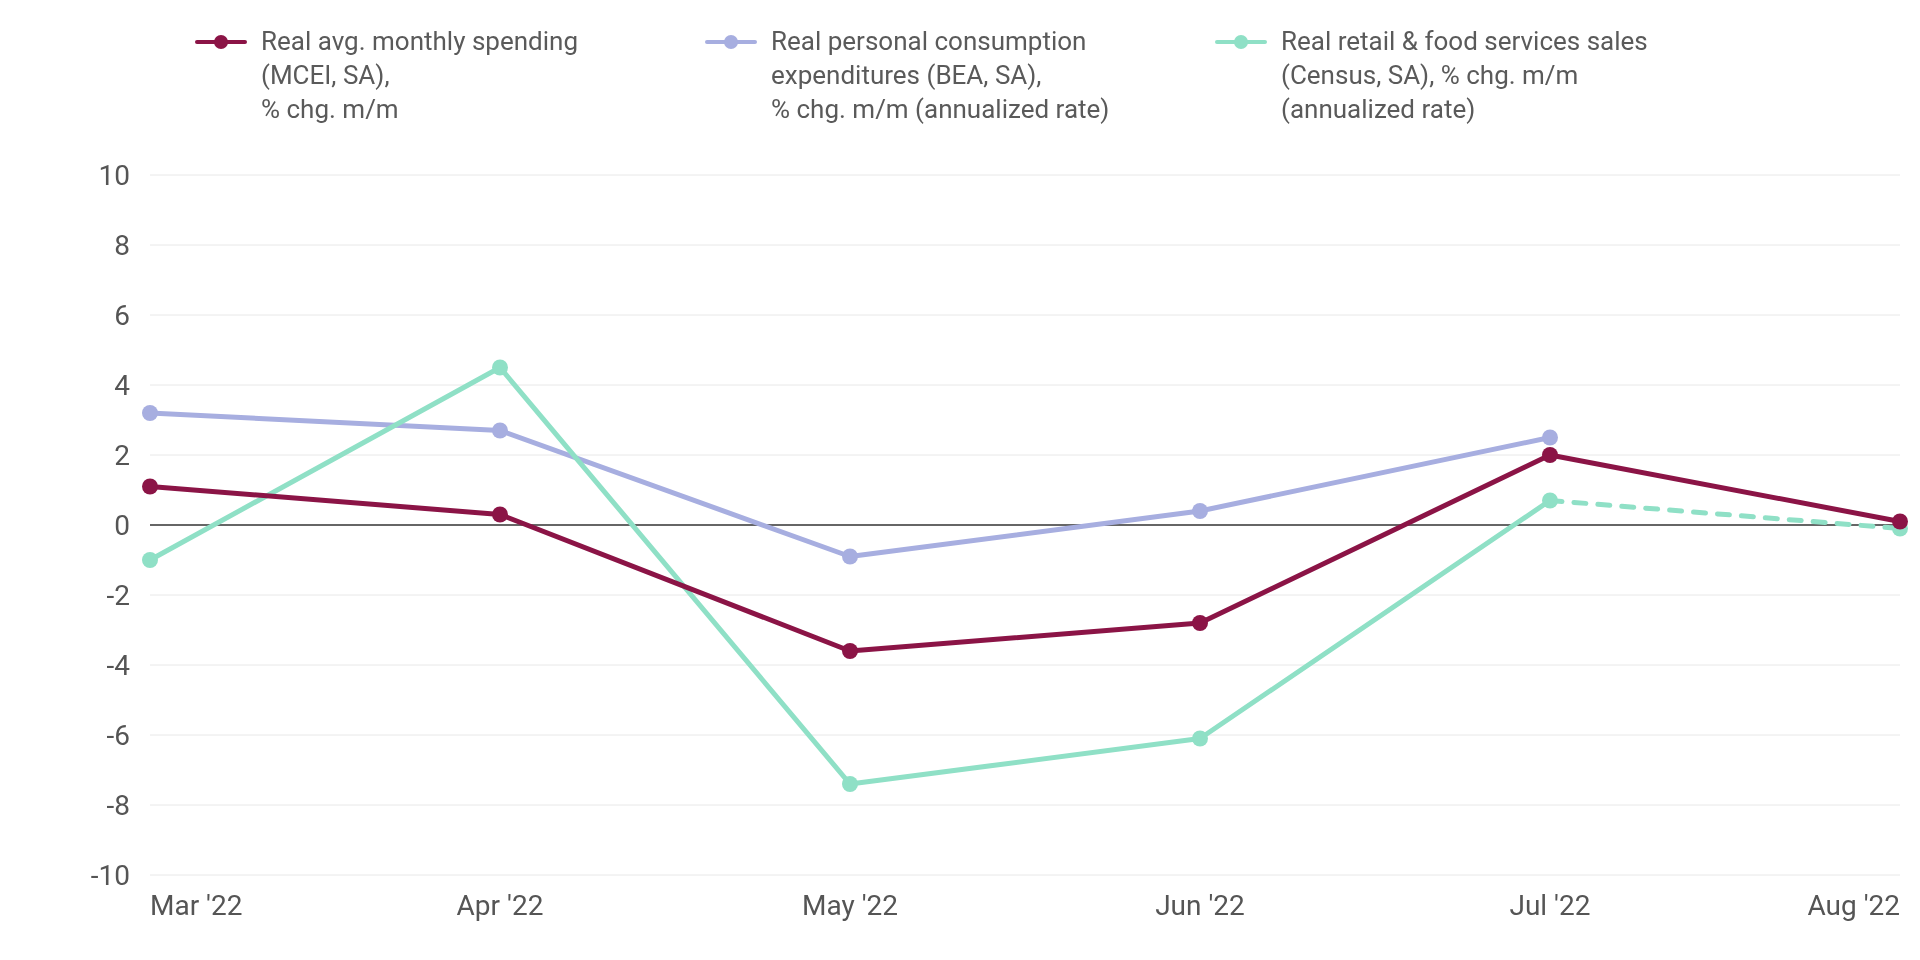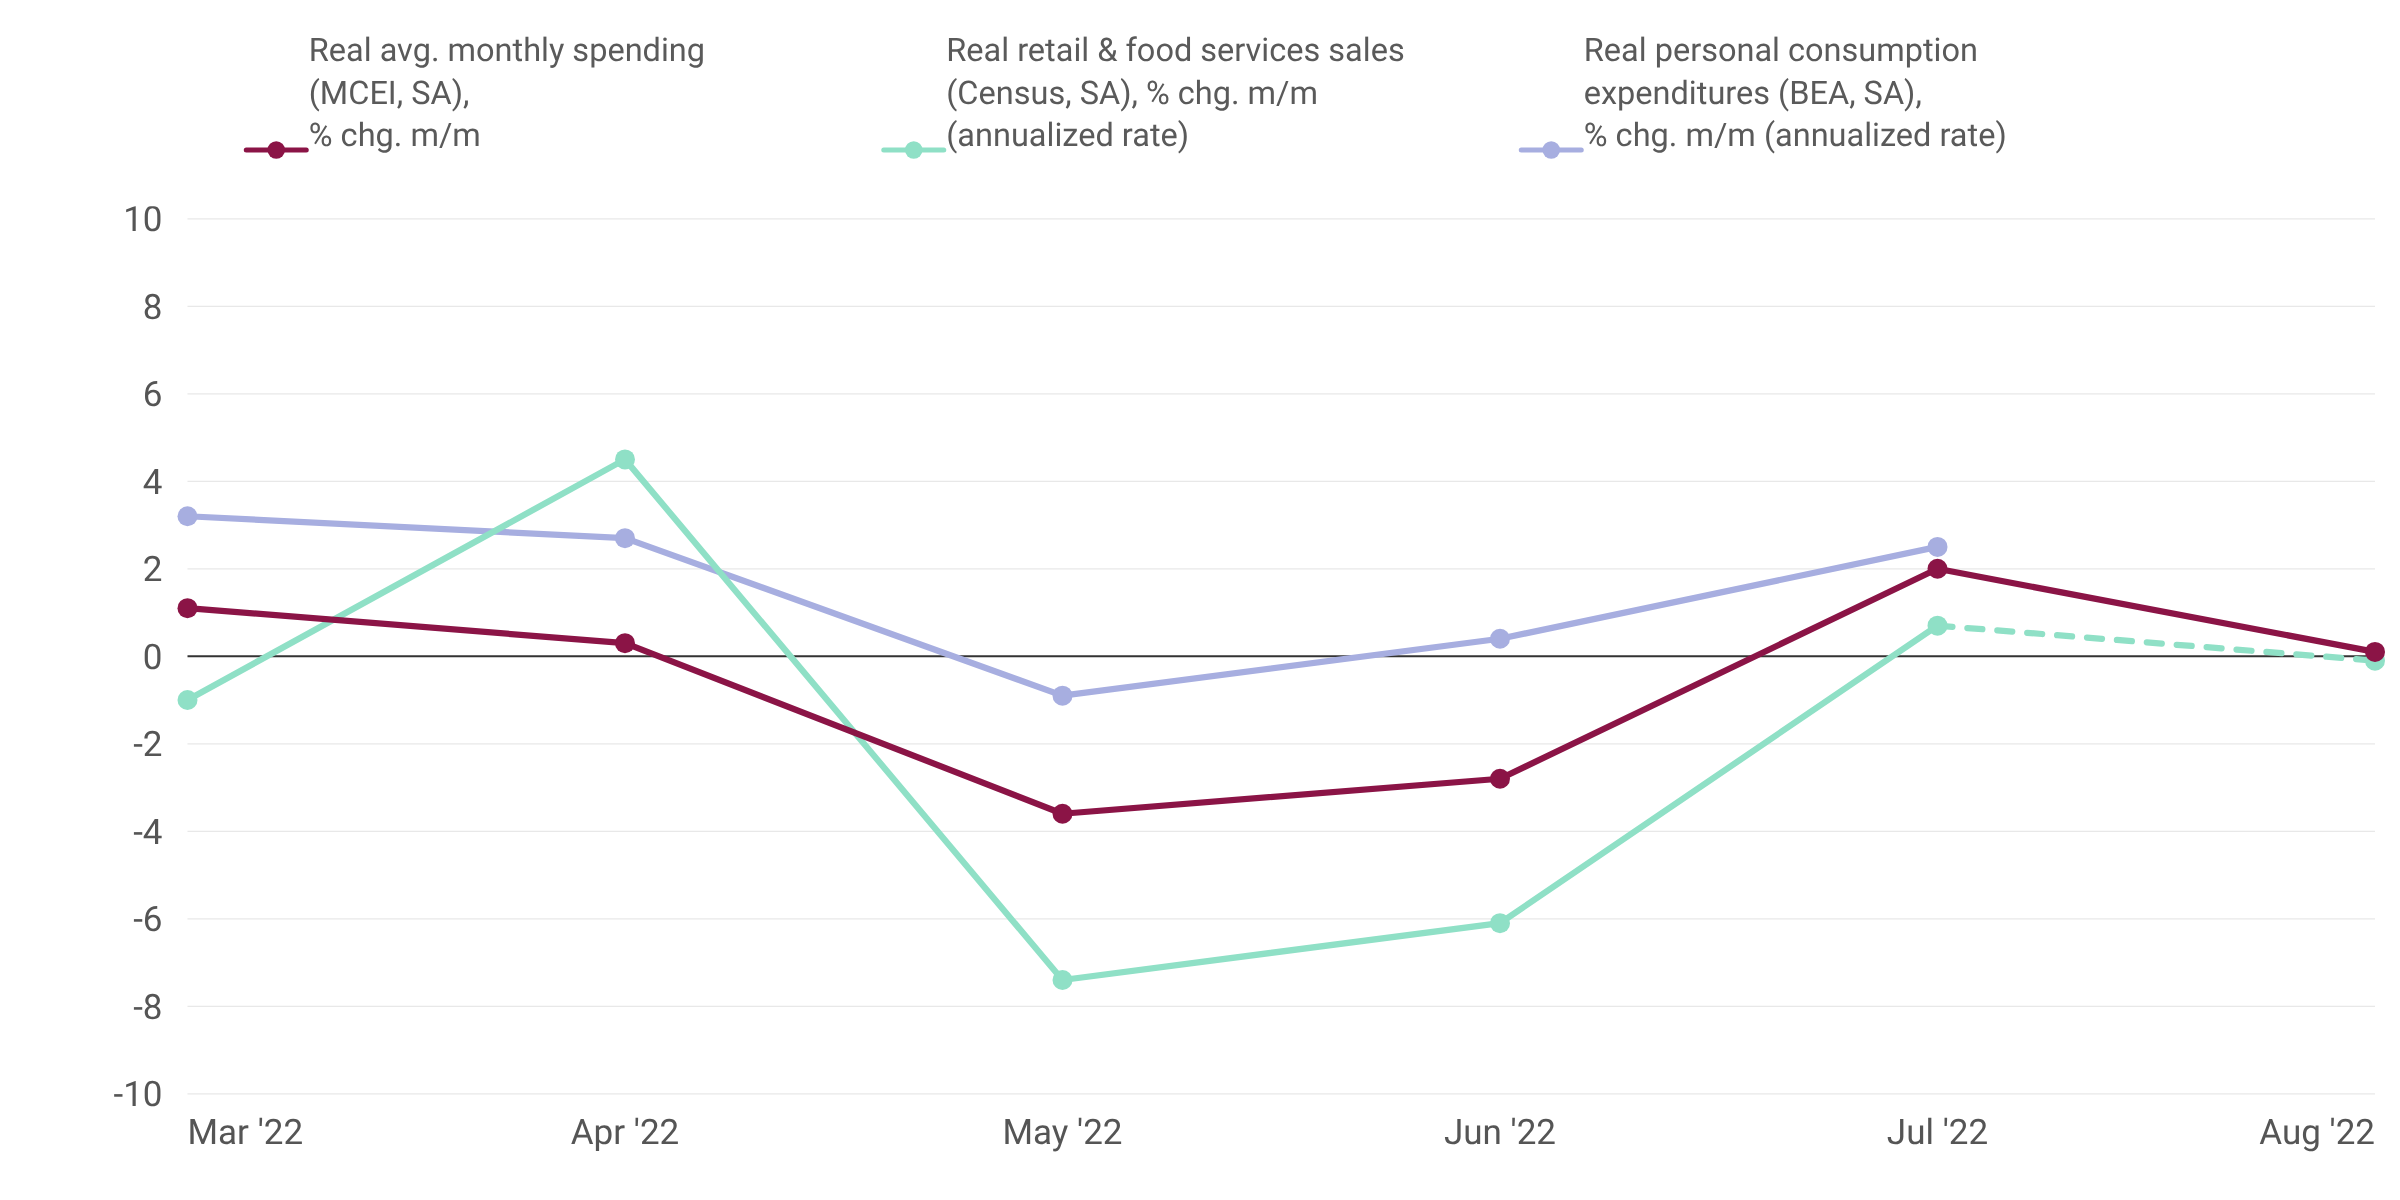--- a/index.html
+++ b/index.html
@@ -20,21 +20,22 @@
   .legend {
     display: flex;
     gap: 70px;
     padding: 25px 0 0 195px;
     font-size: 26px;
     color: #5a5a5a;
     line-height: 1.3;
   }
   .legend-item {
     display: flex;
-    align-items: flex-end;
+    align-items: flex-start;
+    gap: 14px;
     max-width: 440px;
   }
   .legend-swatch {
     flex-shrink: 0;
     width: 52px;
     height: 12px;
     margin-top: 11px;
     position: relative;
   }
   .legend-swatch .line {
@@ -87,31 +88,31 @@
   <div class="legend">
     <div class="legend-item">
       <div class="legend-swatch">
         <div class="line" style="background:#8b1446"></div>
         <div class="dot" style="background:#8b1446"></div>
       </div>
       <div>Real avg. monthly spending (MCEI, SA),<br>% chg. m/m</div>
     </div>
     <div class="legend-item">
       <div class="legend-swatch">
+        <div class="line" style="background:#a7aee0"></div>
+        <div class="dot" style="background:#a7aee0"></div>
+      </div>
+      <div>Real personal consumption expenditures (BEA, SA),<br>% chg. m/m (annualized rate)</div>
+    </div>
+    <div class="legend-item">
+      <div class="legend-swatch">
         <div class="line" style="background:#8fe0c6"></div>
         <div class="dot" style="background:#8fe0c6"></div>
       </div>
       <div>Real retail &amp; food services sales (Census, SA), % chg. m/m (annualized rate)</div>
-    </div>
-    <div class="legend-item">
-      <div class="legend-swatch">
-        <div class="line" style="background:#a7aee0"></div>
-        <div class="dot" style="background:#a7aee0"></div>
-      </div>
-      <div>Real personal consumption expenditures (BEA, SA),<br>% chg. m/m (annualized rate)</div>
     </div>
   </div>
 
   <div class="plot-area">
     <svg id="chart-svg" width="1850" height="770">
         <line x1="90" x2="1840" y1="710" y2="710" class="grid-line"></line>
         <text x="70" y="720" class="y-tick-label">-10</text>
         <line x1="90" x2="1840" y1="640" y2="640" class="grid-line"></line>
         <text x="70" y="650" class="y-tick-label">-8</text>
         <line x1="90" x2="1840" y1="570" y2="570" class="grid-line"></line>

